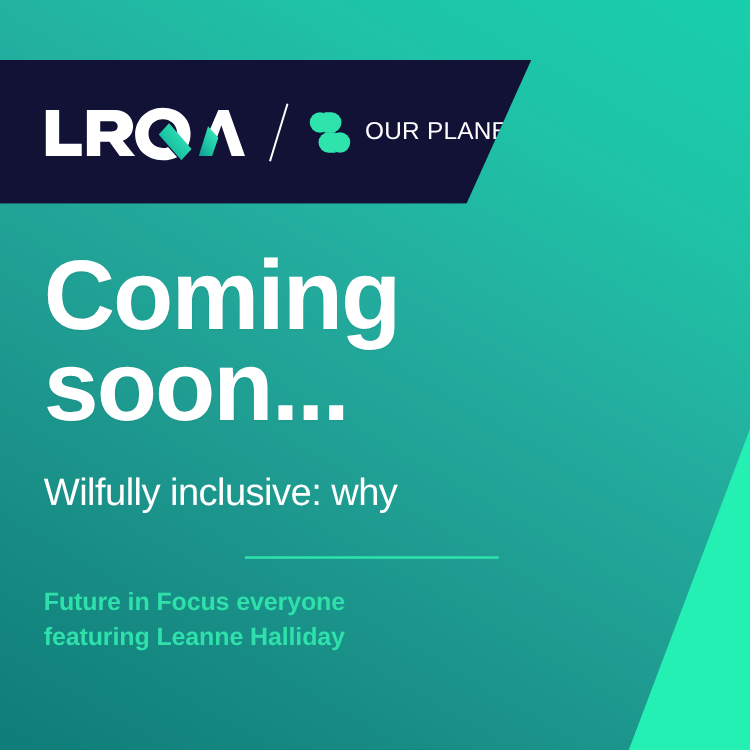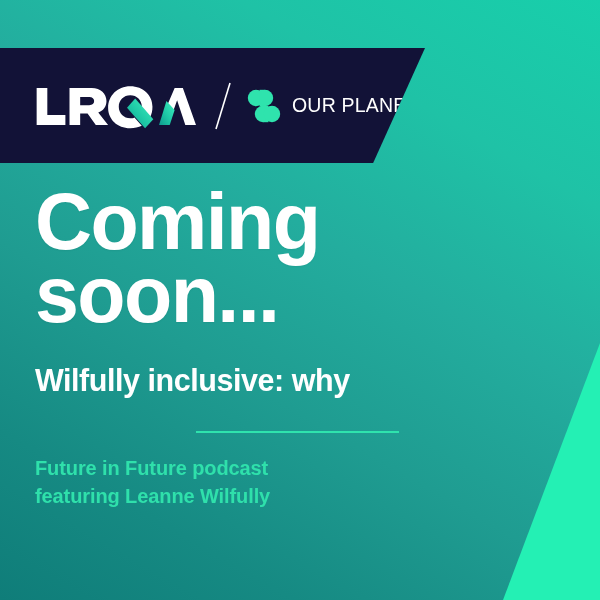--- a/index.html
+++ b/index.html
@@ -90,21 +90,21 @@
     font-weight: 400;
     letter-spacing: 0.2px;
     white-space: nowrap;
     padding: 1.5px 0;
   }
 
   
   .content {
     position: absolute;
     left: 35px;
-    top: 186px;
+    top: 200px;
     right: 40px;
     z-index: 4;
   }
 
   .headline {
     color: #ffffff;
     font-size: 79px;
     font-weight: 700;
     line-height: 0.92;
     letter-spacing: -1.6px;
@@ -112,21 +112,21 @@
     text-shadow: 0 1px 2px rgba(0,0,0,0.05);
   }
 
   .headline-line {
     display: block;
   }
 
   .episode-title {
     color: #ffffff;
     font-size: 30.5px;
-    font-weight: 700;
+    font-weight: 400;
     line-height: 1.28;
     letter-spacing: -0.45px;
     margin: 30px 0 0 0;
     max-width: 520px;
   }
 
   .episode-title-line {
     display: block;
   }
 
@@ -221,19 +221,19 @@
       <span class="headline-line">soon...</span>
     </h1>
 
     <h2 class="episode-title">
       <span class="episode-title-line">Wilfully inclusive: why</span>
     </h2>
 
     <hr class="rule">
 
     <div class="credit">
-      <span class="credit-line">Future in Future podcast</span>
-      <span class="credit-line">featuring Leanne Wilfully</span>
+      <span class="credit-line">Future in Focus everyone</span>
+      <span class="credit-line">featuring Leanne Halliday</span>
     </div>
 
   </div>
 
 </div>
 
 </body></html>

